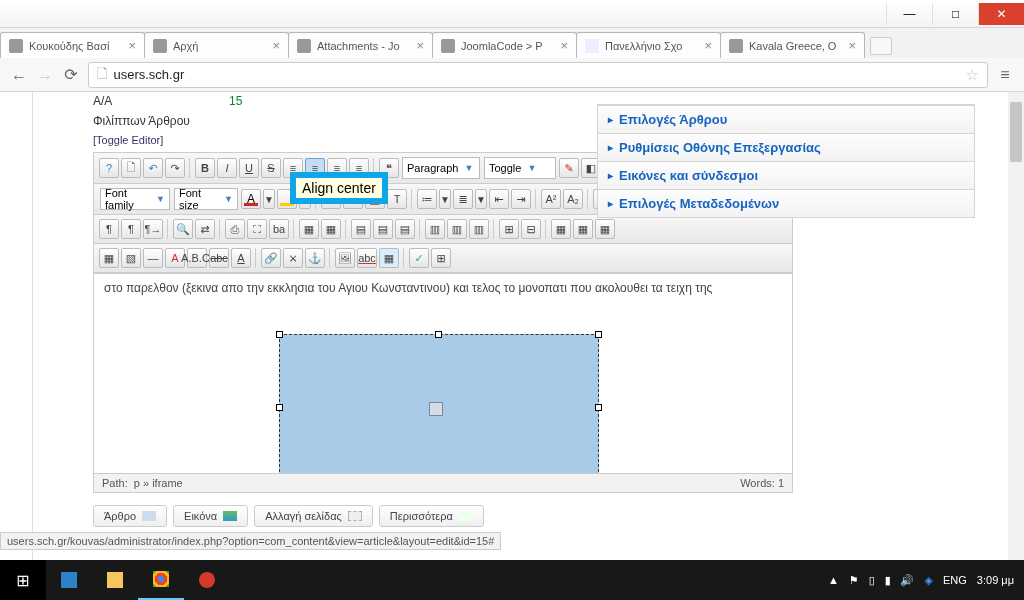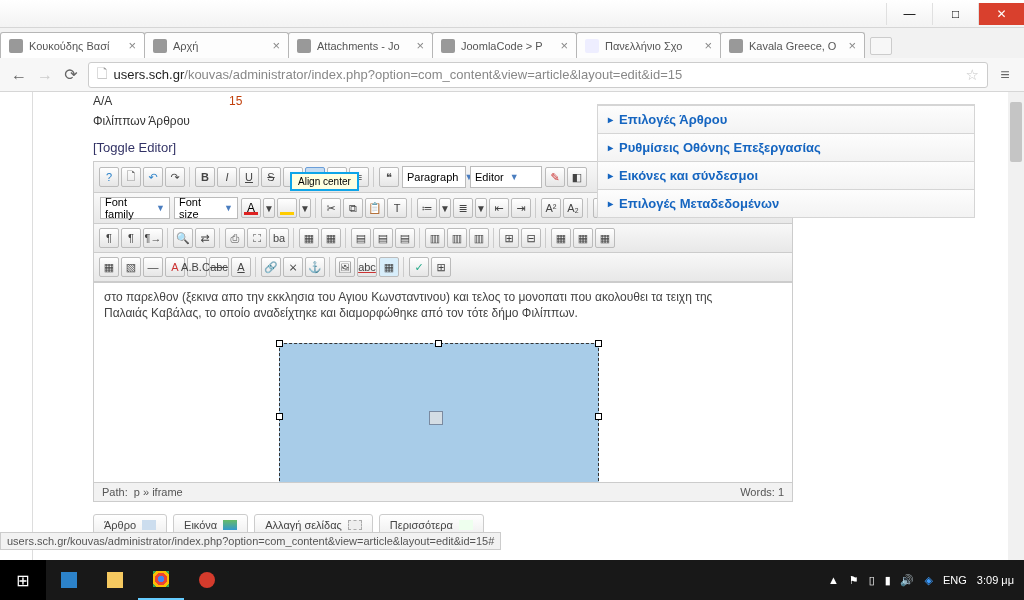--- a/index.html
+++ b/index.html
@@ -19,32 +19,32 @@
 .urlbox .host{color:#222}
 .urlbox .path{color:#888}
 .urlbox .star{margin-left:auto;color:#c7c7c7;font-size:15px}
 .content{position:relative;height:490px;background:linear-gradient(#fff,#fff 480px,#f1d58f 480px);overflow:hidden}
 .page{position:absolute;left:32px;right:14px;top:0;bottom:0;background:#fff;border:1px solid #ddd;border-top:none;padding:0}
 .scrollmain{position:absolute;right:0;top:0;width:16px;height:488px;background:#f1f1f1}
 .scrollmain .thumb{position:absolute;top:10px;left:2px;width:12px;height:60px;background:#c5c5c5;border-radius:2px}
 .left{position:absolute;left:60px;top:2px;right:440px}
 .row{display:flex;margin-bottom:6px}
 .lbl{width:136px;color:#333}
-.val{color:#c2410c}
-.toggle{color:#336;margin-top:12px;font-size:13px}
+.val{color:#15803d}
+.toggle{color:#336;margin-top:6px;font-size:11px}
 .editor{margin-top:6px;border:1px solid #ccc;background:#f2f2f2;width:700px}
 .tbrow{display:flex;flex-wrap:nowrap;border-bottom:1px solid #ccc;padding:2px 4px;align-items:center;background:linear-gradient(#f8f8f8,#e8e8e8)}
 .btn{width:20px;height:20px;border:1px solid #bbb;background:linear-gradient(#fff,#e6e6e6);margin:2px 1px;display:inline-flex;align-items:center;justify-content:center;font-size:11px;color:#444;border-radius:2px;font-family:Arial}
 .btn.active{background:#c5dcf2;border-color:#6b9ed8}
 .sel{height:22px;border:1px solid #bbb;background:#fff;margin:2px 2px;font-size:11px;padding:0 4px;display:inline-flex;align-items:center}
 .sel .dd{margin-left:6px;color:#4a7dbf;font-size:9px}
 .sep{width:2px;height:20px;border-left:1px solid #ccc;margin:0 3px}
 .swatch{width:20px;height:20px;border:1px solid #bbb;margin:2px 1px;display:inline-flex;align-items:flex-end;justify-content:center;border-radius:2px;position:relative;background:linear-gradient(#fff,#e6e6e6)}
 .swatch .bar{position:absolute;bottom:2px;width:14px;height:3px}
-.tooltip{position:absolute;left:290px;top:172px;background:#ffffe1;border:2px solid #0ea5e9;padding:2px 6px;font-size:10px;z-index:50}
+.tooltip{position:absolute;left:290px;top:172px;background:#ffffe1;border:6px solid #0ea5e9;padding:2px 6px;font-size:14px;z-index:50}
 .canvas{background:#fff;height:200px;position:relative;border-top:1px solid #ccc;overflow:hidden}
 .canvas .txt{padding:6px 10px;color:#444;font-size:12px;line-height:16px}
 .selbox{position:absolute;left:185px;top:60px;width:320px;height:148px;background:#a8cce8;border:1px dashed #333}
 .handle{width:7px;height:7px;background:#fff;border:1px solid #000;position:absolute}
 .h-tl{left:-4px;top:-4px}.h-tr{right:-4px;top:-4px}.h-tm{left:50%;top:-4px;margin-left:-4px}
 .h-ml{left:-4px;top:50%;margin-top:-4px}.h-mr{right:-4px;top:50%;margin-top:-4px}
 .playic{position:absolute;left:50%;top:46%;width:14px;height:14px;background:#d4dde4;border:1px solid #7a8aa0;margin-left:-10px}
 .statusb{background:#f2f2f2;border-top:1px solid #ccc;padding:3px 8px;font-size:11px;color:#555;display:flex}
 .statusb .r{margin-left:auto}
 .pillrow{margin-top:12px;display:flex;gap:6px}
@@ -112,21 +112,20 @@
   <div class="newtab"></div>
 </div>
 
 <div class="addrbar">
   <div class="nav-ic">←</div>
   <div class="nav-ic" style="color:#ccc">→</div>
   <div class="nav-ic">⟳</div>
   <div class="urlbox">
     <span style="color:#999;margin-right:6px">🗋</span>
     <span class="host">users.sch.gr</span>
-      <span class="path">/kouvas/administrator/index.php?option=com_content&amp;view=article&amp;layout=edit&amp;id=15</span>
     <span class="star">☆</span>
   </div>
   <div class="nav-ic">≡</div>
 </div>
 
 <div class="content">
  <div class="page">
 
   <div class="left">
     <div class="row">
@@ -157,26 +156,26 @@
             </span>
         <span class="btn">
               <s>S</s>
             </span>
         <span class="btn">≡</span>
         <span class="btn active">≡</span>
         <span class="btn">≡</span>
         <span class="btn">≡</span>
         <span class="sep"></span>
         <span class="btn">❝</span>
-        <span class="sel" style="width:64px">
+        <span class="sel" style="width:78px">
               <span>Paragraph</span>
               <span class="dd">▼</span>
             </span>
         <span class="sel" style="width:72px">
-              <span>Editor</span>
+              <span>Toggle</span>
               <span class="dd">▼</span>
             </span>
         <span class="btn" style="color:#c33">✎</span>
         <span class="btn">◧</span>
       </div>
 
       <div class="tbrow">
         <span class="sel" style="width:70px">
               <span>Font family</span>
               <span class="dd">▼</span>
@@ -268,21 +267,20 @@
             </span>
         <span class="btn" style="background:#d8eefb">▦</span>
         <span class="sep"></span>
         <span class="btn" style="color:#2a8">✓</span>
         <span class="btn">⊞</span>
       </div>
 
       <div class="canvas" style="position:relative">
         <div class="txt">
           <span>στο παρελθον (ξεκινα απο την εκκλησια του Αγιου Κωνσταντινου) και τελος το μονοπατι που ακολουθει τα τειχη της</span><br>
-          <span>Παλαιάς Καβάλας, το οποίο αναδείχτηκε και διαμορφώθηκε από τον τότε δήμο Φιλίππων.</span>
         </div>
         <div class="selbox">
           <div class="handle h-tl"></div>
           <div class="handle h-tm"></div>
           <div class="handle h-tr"></div>
           <div class="handle h-ml"></div>
           <div class="handle h-mr"></div>
           <div class="playic"></div>
         </div>
 

